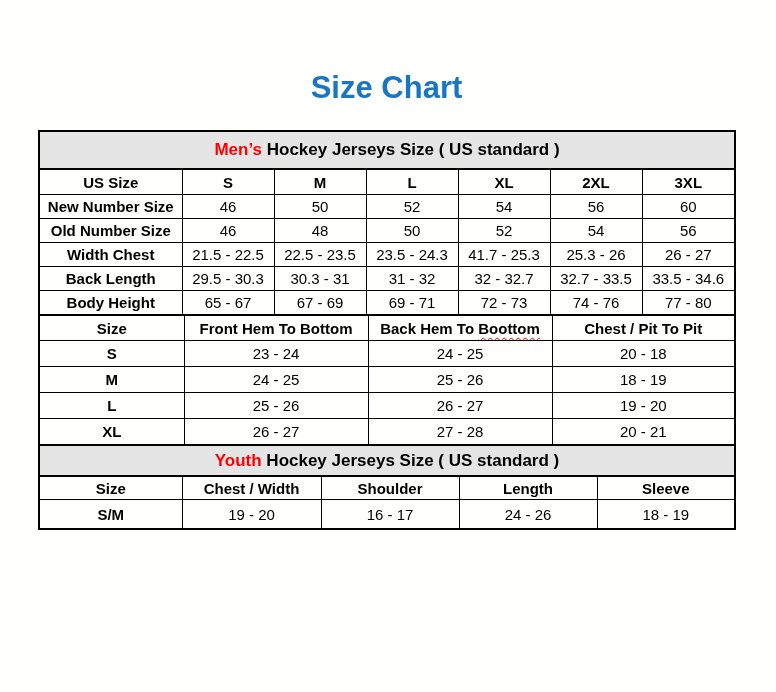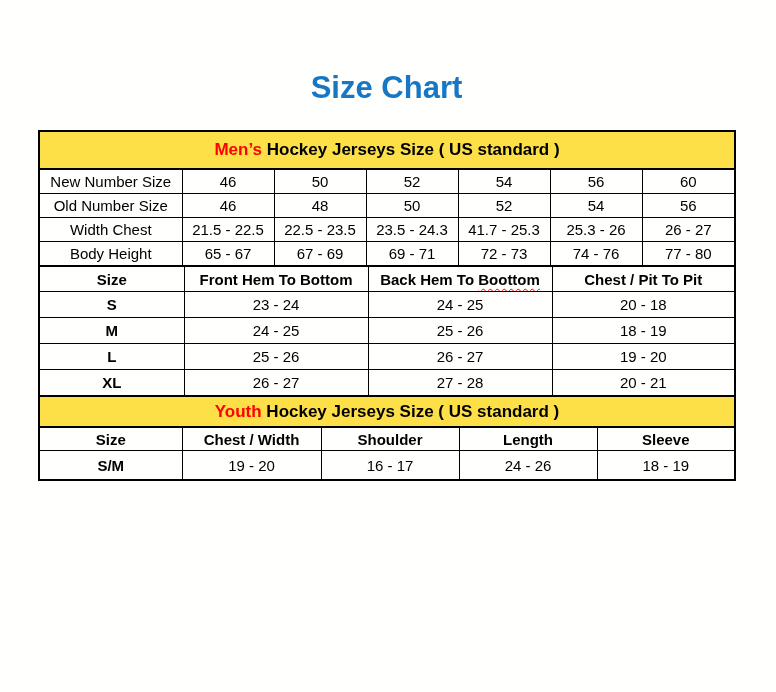--- a/index.html
+++ b/index.html
@@ -15,26 +15,26 @@
   .title {
     margin: 8px 0 22px 0;
     font-size: 31px; line-height: 40px; font-weight: bold;
     color: #1777C4; text-align: center;
   }
   table { border-collapse: collapse; table-layout: fixed; width: 100%; border: 2px solid #000; }
   table + table { margin-top: -2px; }
   td, th { border: 1.5px solid #000; text-align: center; padding: 0 2px; font-size: 15px; overflow: hidden; }
   th { font-weight: bold; }
   tr.banner td {
-    background: #fde047;
+    background: #e5e5e5;
     font-size: 17px; font-weight: bold;
     border: 2px solid #000;
   }
   .hl { color: #FF0000; }
-  .lbl { font-weight: normal; }
+  .lbl { font-weight: bold; }
   .lbl-b { font-weight: bold; }
   .sp {
     text-decoration-line: underline;
     text-decoration-style: wavy;
     text-decoration-color: #FF0000;
     text-decoration-thickness: 1px;
     text-underline-offset: 3px;
   }
   
   .mens tr.banner td { height: 36px; }
@@ -60,20 +60,29 @@
         <col style="width:92px">
         <col style="width:92px">
       <col style="width:92px">
         <col style="width:92px">
         <col style="width:93px">
     </colgroup>
     <tbody>
         <tr class="banner">
       <td colspan="7"><span class="hl">Men’s</span><span> Hockey Jerseys Size ( US standard )</span></td>
     </tr>
+    <tr class="head">
+      <th>US Size</th>
+      <th>S</th>
+      <th>M</th>
+      <th>L</th>
+      <th>XL</th>
+      <th>2XL</th>
+      <th>3XL</th>
+    </tr>
     <tr class="data">
       <td class="lbl">New Number Size</td>
       <td>46</td>
       <td>50</td>
       <td>52</td>
       <td>54</td>
       <td>56</td>
       <td>60</td>
     </tr>
     <tr class="data">
@@ -86,20 +95,29 @@
       <td>56</td>
     </tr>
     <tr class="data">
       <td class="lbl">Width Chest</td>
       <td>21.5 - 22.5</td>
       <td>22.5 - 23.5</td>
       <td>23.5 - 24.3</td>
       <td>41.7 - 25.3</td>
       <td>25.3 - 26</td>
       <td>26 - 27</td>
+    </tr>
+    <tr class="data">
+      <td class="lbl">Back Length</td>
+      <td>29.5 - 30.3</td>
+      <td>30.3 - 31</td>
+      <td>31 - 32</td>
+      <td>32 - 32.7</td>
+      <td>32.7 - 33.5</td>
+      <td>33.5 - 34.6</td>
     </tr>
     <tr class="data">
       <td class="lbl">Body Height</td>
       <td>65 - 67</td>
       <td>67 - 69</td>
       <td>69 - 71</td>
       <td>72 - 73</td>
       <td>74 - 76</td>
       <td>77 - 80</td>
     </tr>

